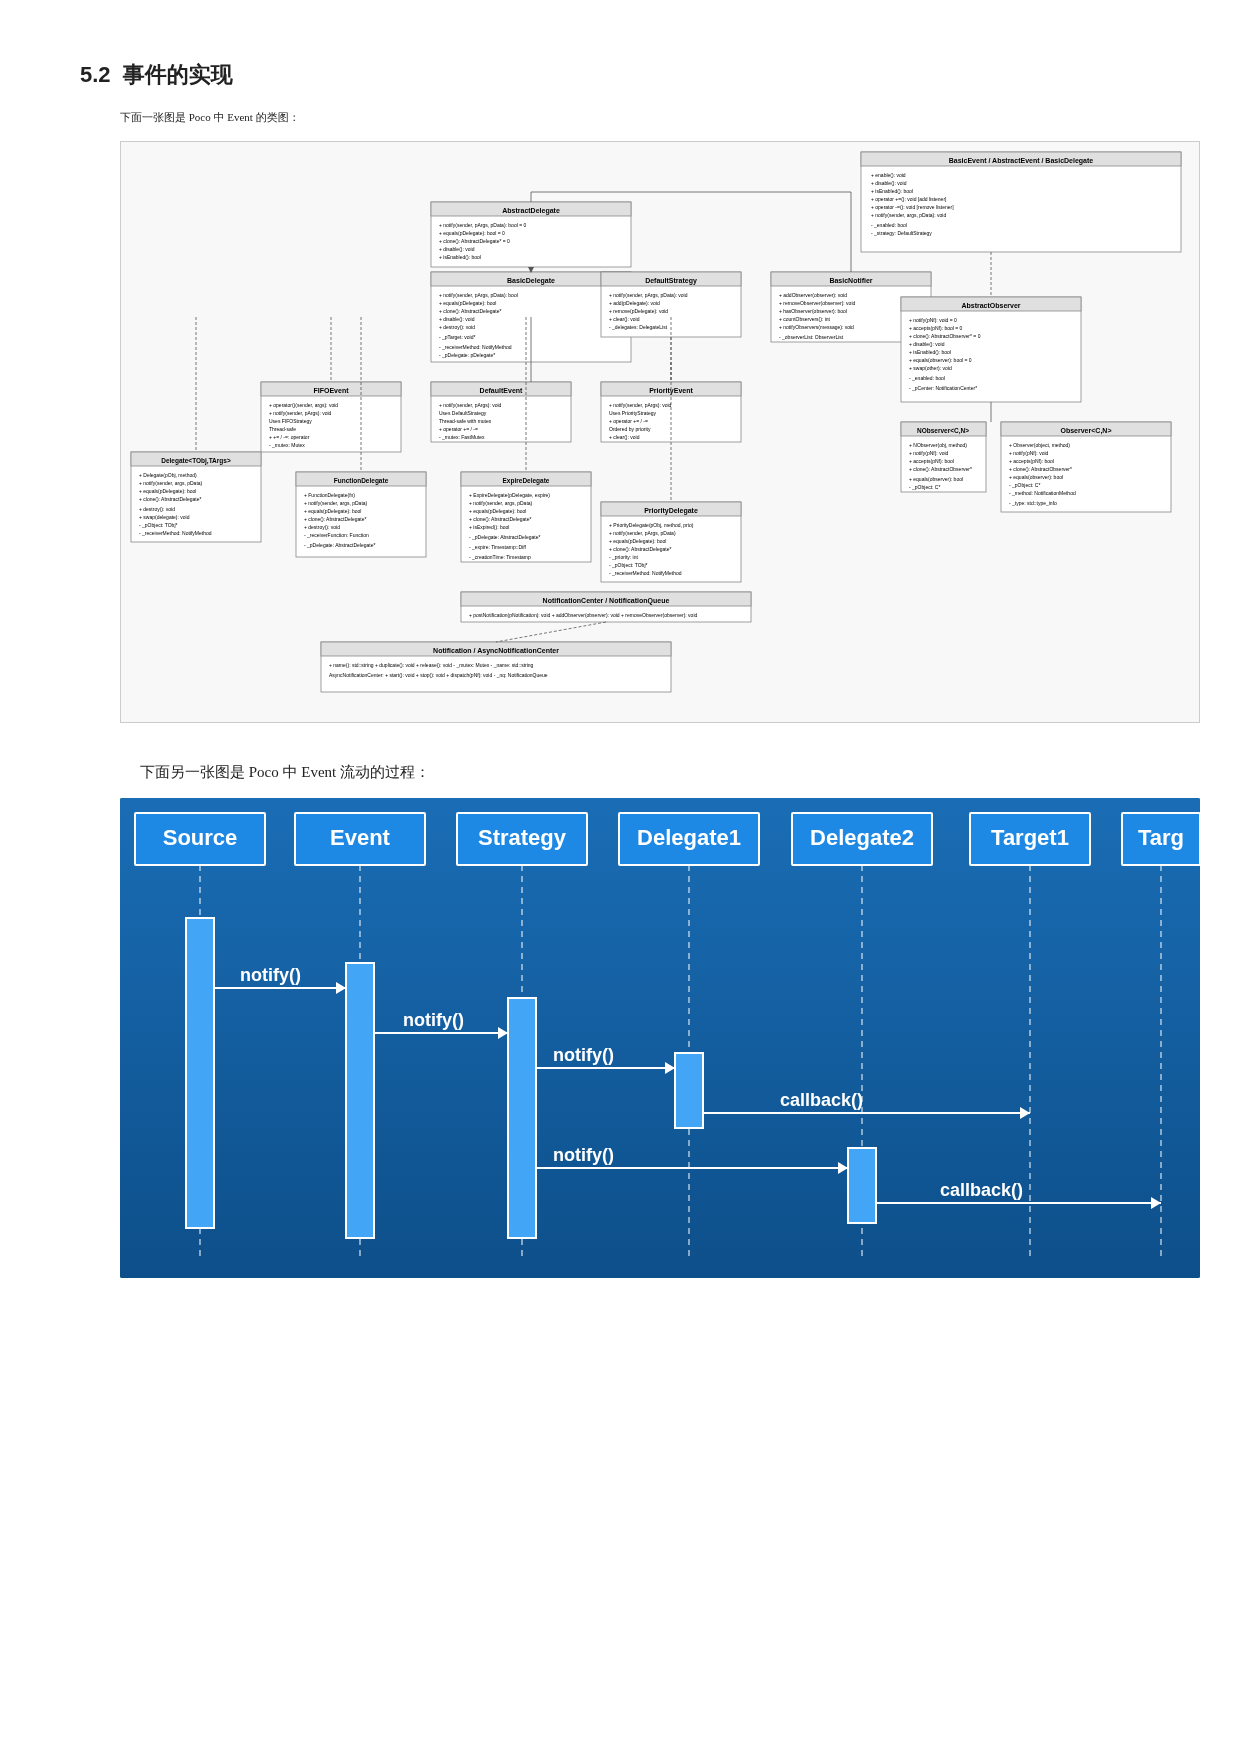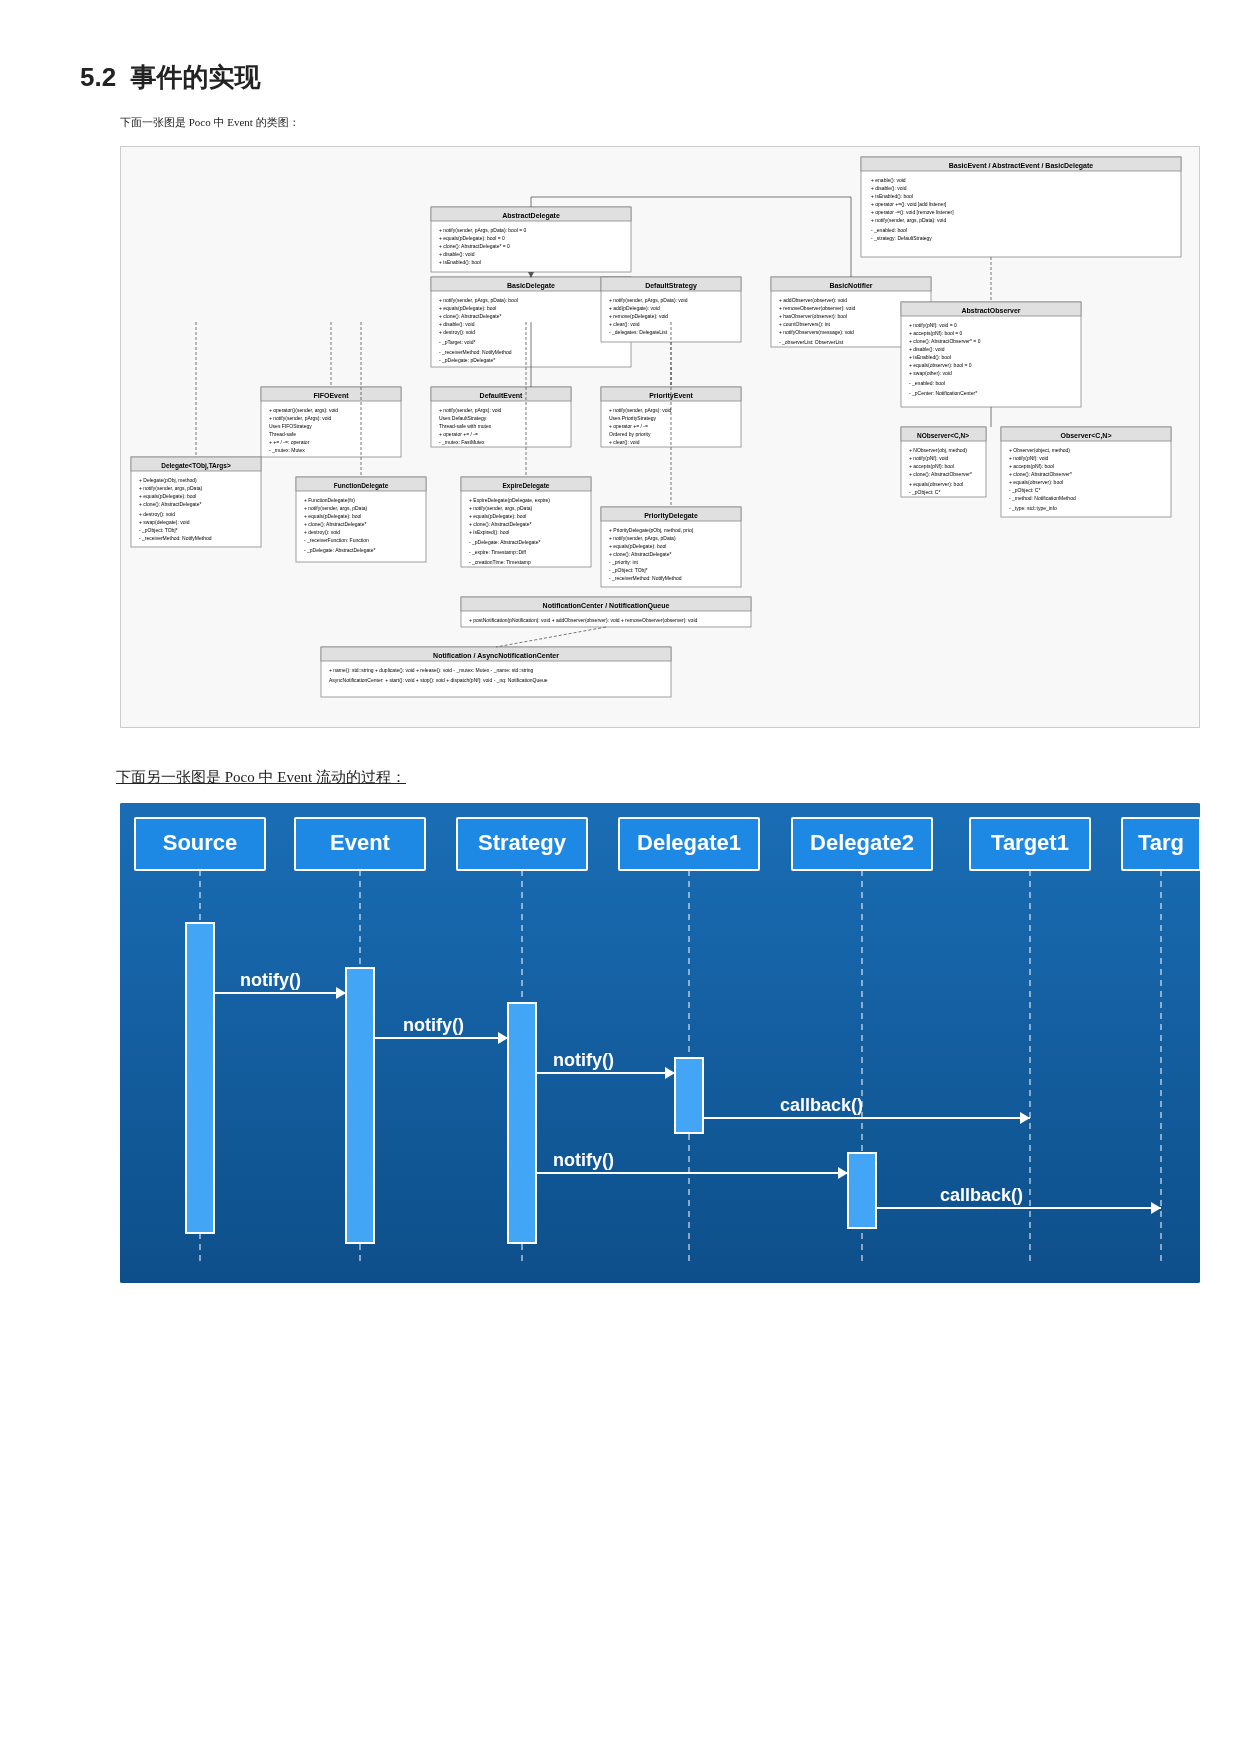--- a/index.html
+++ b/index.html
@@ -9,21 +9,21 @@
       color: #222;
       width: 1240px;
       min-height: 1753px;
       padding: 60px 80px;
     }
   </style>
 </head>
 <body>
 
 <div>
-  <span style="font-size:26px; font-weight:bold; font-family:'SimHei','STHeiti',sans-serif;">
+  <span style="font-size:22px; font-weight:bold; font-family:'SimHei','STHeiti',sans-serif;">
     <span>5.2</span>&nbsp;
     <span>事件的实现</span>
   </span>
 </div>
 
 <div style="height:20px;"></div>
 
 <p style="font-size:11px; margin-bottom:16px; font-family:'SimSun',serif; margin-left:40px;">下面一张图是 Poco 中 Event 的类图：</p>
 
 <div style="width:1080px; margin-left:40px; margin-bottom:40px; min-height:580px; border:1px solid #ccc; background:#f5f5f5; position:relative; overflow:hidden;">
@@ -224,21 +224,21 @@
       <marker id="arr" markerWidth="6" markerHeight="6" refX="5" refY="3" orient="auto">
         <path d="M0,0 L0,6 L6,3 z" fill="#555"></path>
       </marker>
       <marker id="arr-open" markerWidth="8" markerHeight="8" refX="7" refY="4" orient="auto">
         <path d="M0,0 L0,8 L7,4 z" fill="none" stroke="#555" stroke-width="1"></path>
       </marker>
     </defs>
   </svg>
 </div>
 
-<p style="font-size:15px; margin-bottom:16px; font-family:'SimSun',serif; margin-left:36px;text-decoration:underline;">下面另一张图是 Poco 中 Event 流动的过程：</p>
+<p style="font-size:15px; margin-bottom:16px; font-family:'SimSun',serif; margin-left:60px;">下面另一张图是 Poco 中 Event 流动的过程：</p>
 
 <div style="margin-left:40px; width:1080px; background:#15803d; min-height:480px; position:relative; overflow:hidden; border-radius:2px;">
 
   <svg width="1080" height="480" viewBox="0 0 1080 480" style="display:block;">
 
     <defs>
       <linearGradient id="bgGrad" x1="0" y1="0" x2="0" y2="1">
         <stop offset="0%" stop-color="#1a6db5"></stop>
         <stop offset="100%" stop-color="#0d4f8a"></stop>
       </linearGradient>

